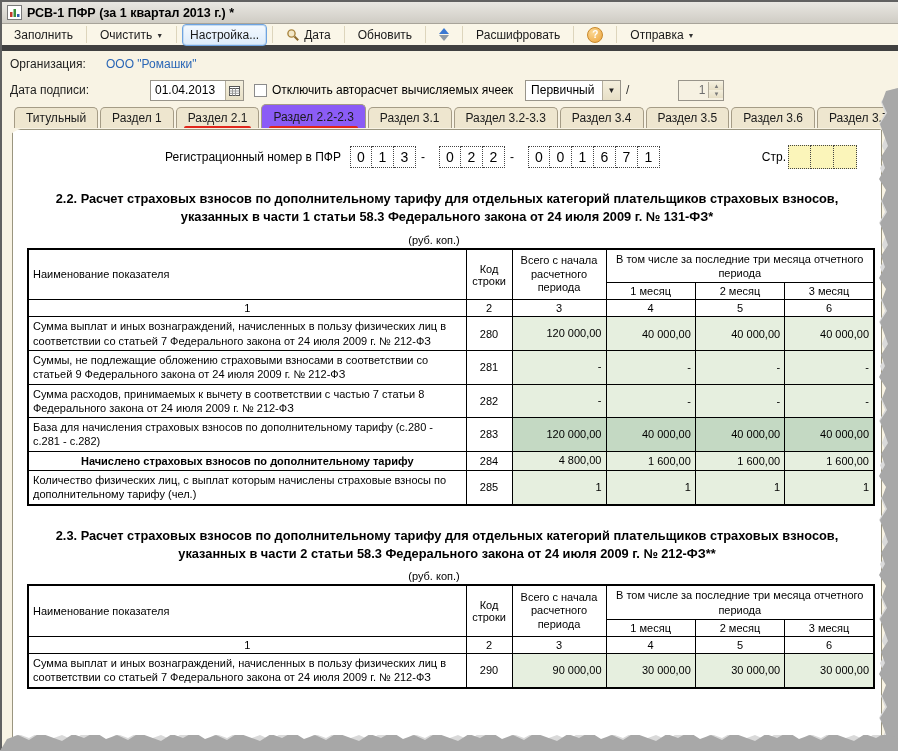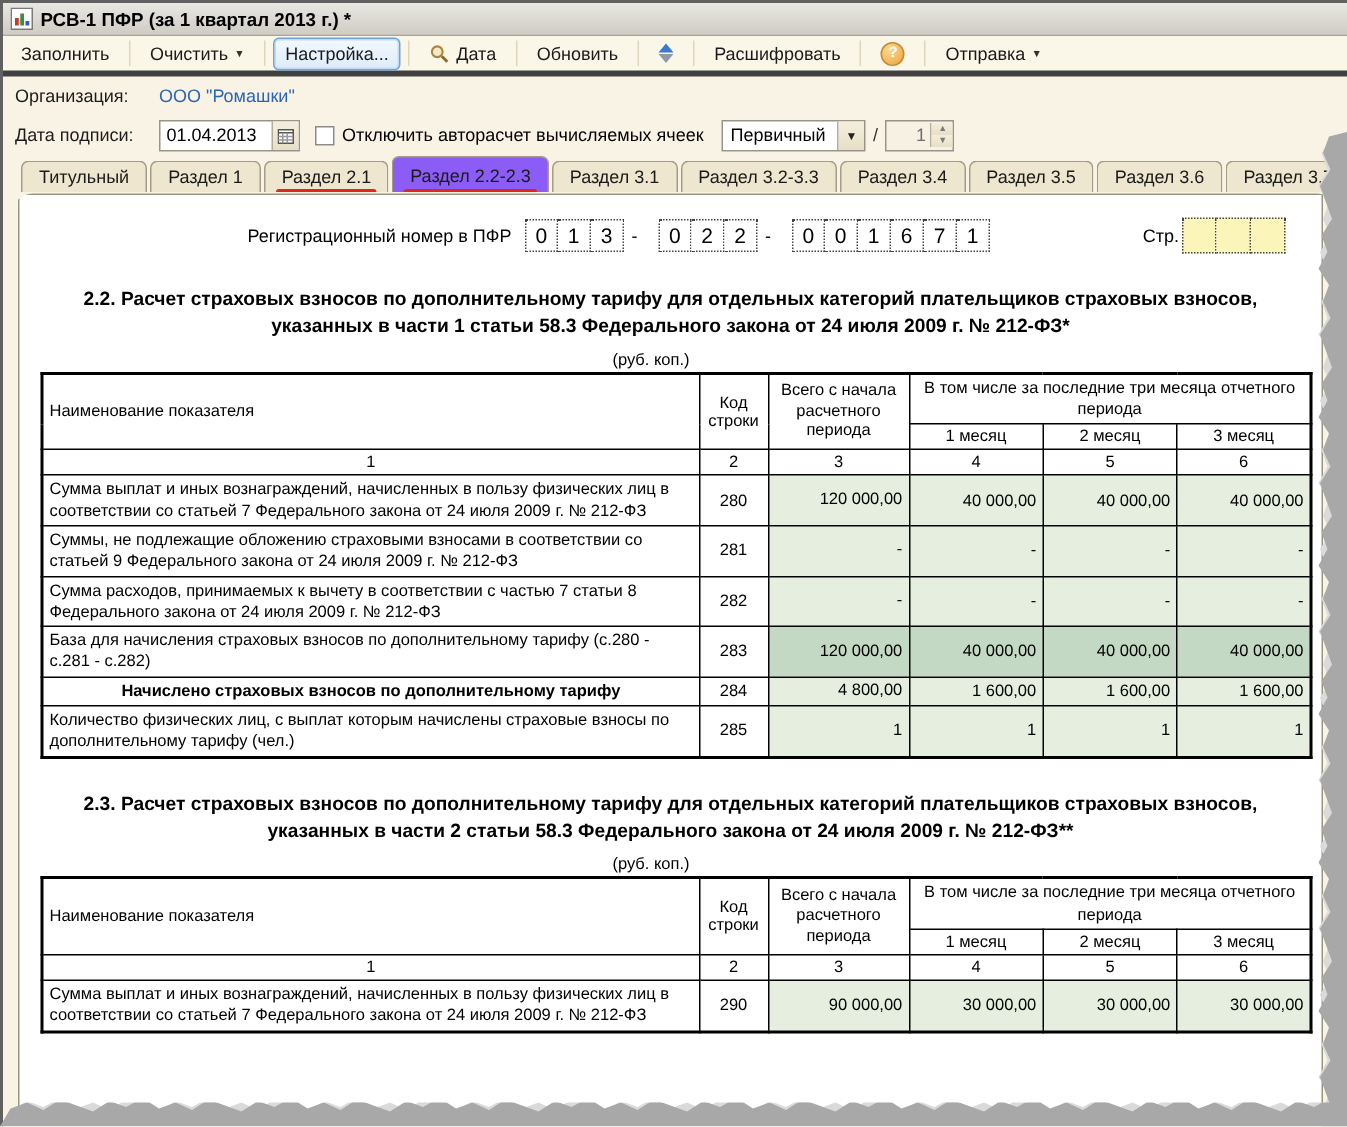--- a/index.html
+++ b/index.html
@@ -16,21 +16,21 @@
   
   .titlebar {
     height:22px; flex:0 0 22px; display:flex; align-items:center; gap:5px;
     padding:0 5px; background:linear-gradient(#e9e7e2,#cfccc4);
     border-bottom:1px solid #a8a49a; font-weight:bold; font-size:12.5px; color:#000;
   }
   .doc-icon { width:15px; height:15px; flex:0 0 15px; }
   
   .toolbar {
     height:27px; flex:0 0 27px; display:flex; align-items:center;
-    padding:0 4px; background:#faf6e8; border-bottom:4px solid #404040; gap:1px;
+    padding:0 4px; background:#faf6e8; border-bottom:6px solid #404040; gap:1px;
   }
   .tbtn {
     display:flex; align-items:center; gap:4px; padding:3px 7px;
     border:1px solid transparent; border-radius:3px; color:#1a1a1a; cursor:default;
     white-space:nowrap;
   }
   .tbtn .caret { font-size:7px; color:#333; margin-top:2px; }
   .tbtn.focused {
     border:1px solid #6ea3e0; border-radius:4px;
     background:linear-gradient(#f4f9ff,#dcebfa);
@@ -47,21 +47,21 @@
   .tri-up { width:0; height:0; border-left:5px solid transparent; border-right:5px solid transparent; border-bottom:6px solid #3a78d2; }
   .tri-dn { width:0; height:0; border-left:5px solid transparent; border-right:5px solid transparent; border-top:6px solid #8f9aa6; }
   
   .formrow { display:flex; align-items:center; padding:0 8px; }
   .row-org { height:25px; flex:0 0 25px; }
   .row-date { height:28px; flex:0 0 28px; }
   .flabel { color:#1c1c1c; width:96px; flex:0 0 96px; }
   .orglink { color:#2a66b6; }
   .inputbox {
     display:flex; align-items:center; background:#fff;
-    border:1px solid #98948a; height:21px;
+    border:1px solid #98948a; height:21px;margin-left:44px;
   }
   .datefield { width:94px; }
   .datefield .val { flex:1; padding:0 4px; text-align:left; }
   .sq-btn {
     width:18px; height:19px; flex:0 0 18px; background:linear-gradient(#f4efdd,#e7dfc6);
     border-left:1px solid #b3ad9c; display:flex; align-items:center; justify-content:center;
   }
   .cb { width:13px; height:13px; border:1px solid #8b8b8b; background:#fff; margin:0 5px 0 10px; flex:0 0 13px; }
   .combo { width:96px; margin-left:12px; }
   .combo .val { flex:1; padding:0 5px; }
@@ -277,21 +277,21 @@
           <span class="dcell">1</span>
         </span>
         <span class="strlabel">Стр.</span>
         <span class="ygroup">
           <span class="ycell"></span>
           <span class="ycell"></span>
           <span class="ycell"></span>
         </span>
       </div>
 
-      <div class="sect-title">2.2. Расчет страховых взносов по дополнительному тарифу для отдельных категорий плательщиков страховых взносов, указанных в части 1 статьи 58.3 Федерального закона от 24 июля 2009 г. № 212-ФЗ*</div>
+      <div class="sect-title">2.2. Расчет страховых взносов по дополнительному тарифу для отдельных категорий плательщиков страховых взносов, указанных в части 1 статьи 58.3 Федерального закона от 24 июля 2009 г. № 131-ФЗ*</div>
       <div class="units">(руб. коп.)</div>
 
       <table class="rep">
         <thead>
           <tr>
             <th class="h-name" rowspan="2">Наименование показателя</th>
             <th class="h-code" rowspan="2">Код строки</th>
             <th class="h-total" rowspan="2">Всего с начала расчетного периода</th>
             <th class="h-group" colspan="3">В том числе за последние три месяца отчетного периода</th>
           </tr>

